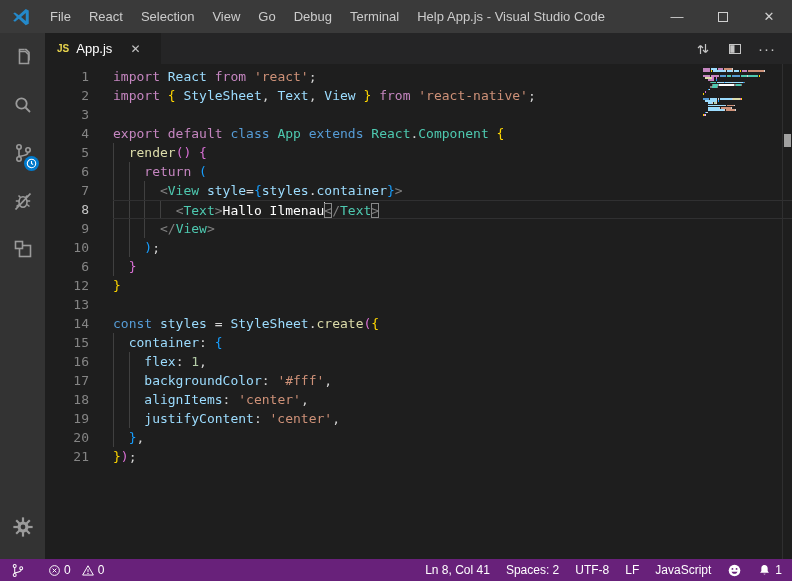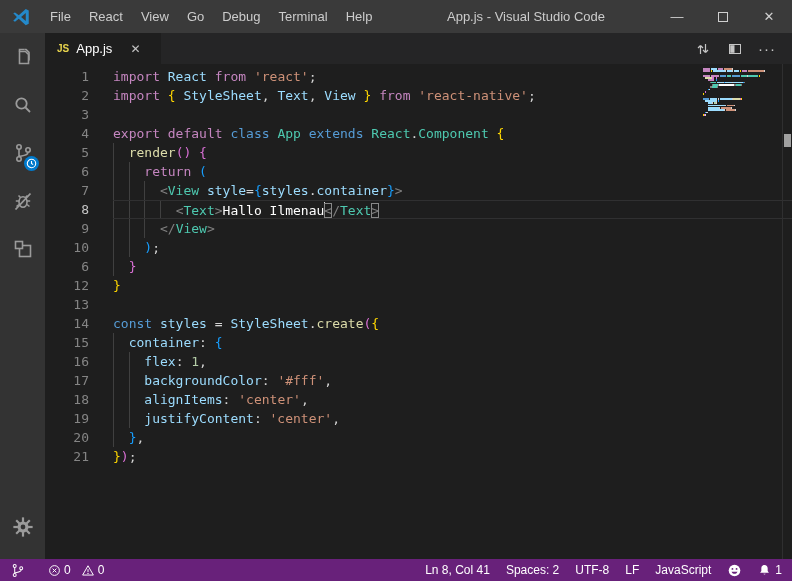--- a/index.html
+++ b/index.html
@@ -80,20 +80,21 @@
 <div class="window">
 
   <div class="titlebar">
     <svg class="logo" viewBox="0 0 16 16">
       <path d="M11.8 1.5 6.2 6.6 3.2 4.3 1.8 5l2.9 3-2.9 3 1.4.7 3-2.3 5.6 5.1 2.4-1.2V2.7z" fill="#2489CA"></path>
       <path d="M11.8 4.8 8.1 8l3.7 3.2z" fill="#3a3a3a"></path>
     </svg>
     <div class="menubar">
         <span class="menu-item">File</span>
         <span class="menu-item">React</span>
+        <span class="menu-item">Selection</span>
         <span class="menu-item">View</span>
         <span class="menu-item">Go</span>
         <span class="menu-item">Debug</span>
         <span class="menu-item">Terminal</span>
         <span class="menu-item">Help</span>
       </div>
     <div class="win-title">App.js - Visual Studio Code</div>
     <div class="win-controls">
       <div class="win-btn">
           <span>—</span>

